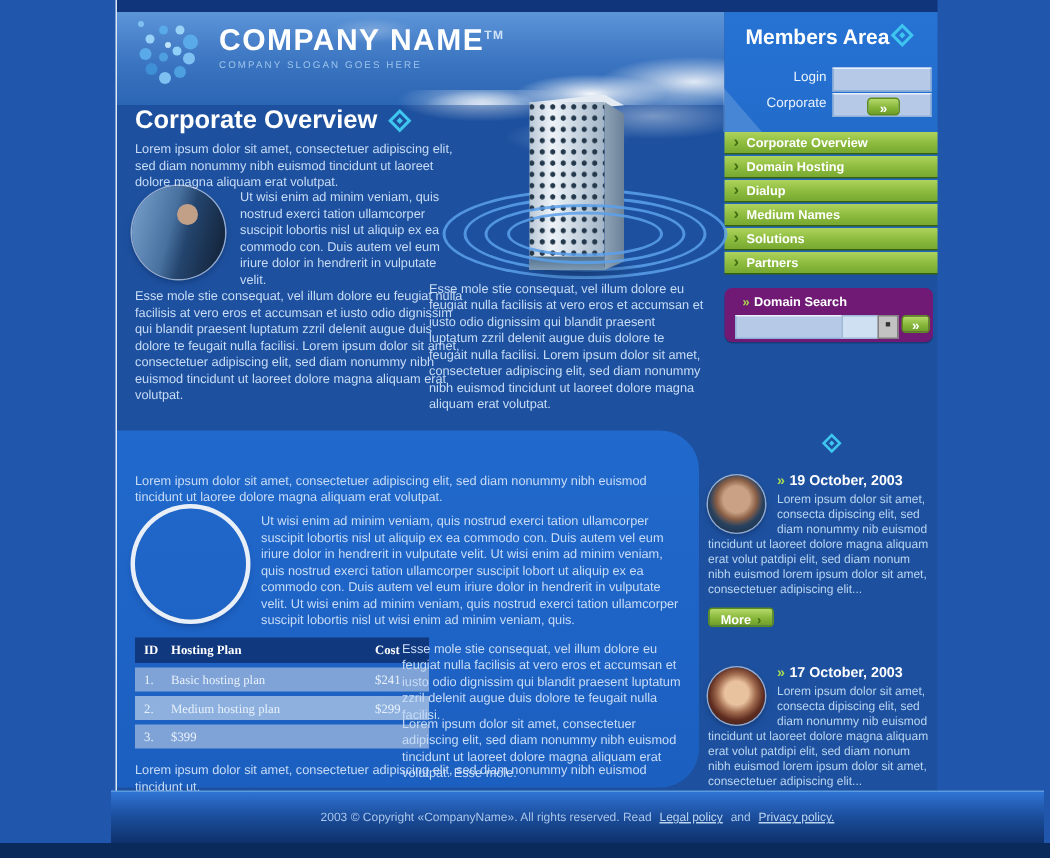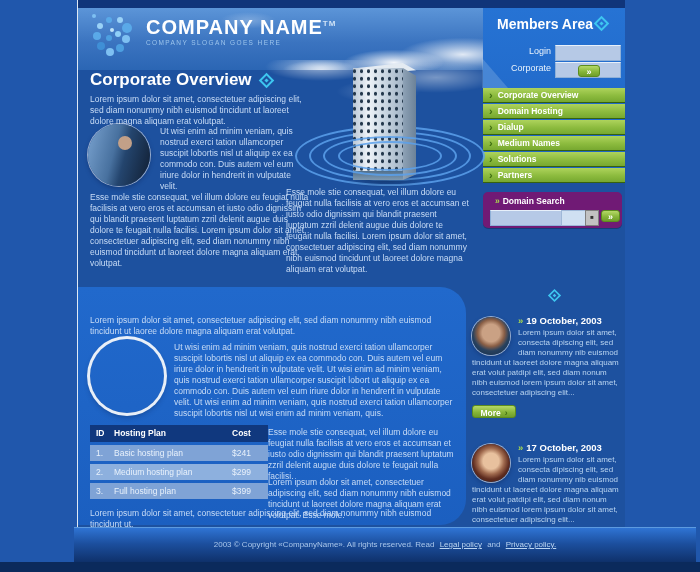--- a/index.html
+++ b/index.html
@@ -100,21 +100,21 @@
   
   .feature{position:absolute;left:78px;top:287px;width:388px;height:238px;
     background:linear-gradient(180deg,#2169cc 0%,#1b5fc0 100%);border-radius:0 26px 26px 0;}
   .photo-bldg{position:absolute;left:12px;top:52px;width:74px;height:74px;
     box-shadow:0 0 0 3px #e8eff8, 0 3px 6px rgba(0,20,60,.45);border-radius:50%;
     background-image:
       radial-gradient(circle 1.3px,#1d242b 1.2px,transparent 1.7px),
       linear-gradient(125deg,#f4f7fa 0%,#cfd9e1 32%,#8painted 0),
       linear-gradient(125deg,#f4f7fa 0%,#cbd5de 34%,#7e8d9b 58%,#2c3945 100%);
     background-size:6px 6px,100% 100%,100% 100%;background-position:8px 10px,0 0,0 0;}
-  .h-table{position:absolute;left:12px;top:138px;width:178px;font-size:8.5px;}
+  .h-table{position:absolute;left:12px;top:138px;width:196px;font-size:8.5px;font-family:Liberation Serif, serif;}
   .h-row{display:flex;height:16px;line-height:16px;margin-top:3px;background:#7fa3d6;color:#e8f1fb;}
   .h-row.alt{background:#8db0de;}
   .h-row.head{background:#10387e;color:#ffffff;font-weight:bold;margin-top:0;height:17px;line-height:17px;}
   .c-id{width:24px;padding-left:6px;box-sizing:border-box;}
   .c-plan{flex:1;}
   .c-cost{width:36px;}
 
   
   .news{position:absolute;left:472px;top:315px;width:152px;}
   .news-item{margin-bottom:22px;overflow:visible;}
@@ -242,21 +242,20 @@
         <div class="c-plan">Basic hosting plan</div>
         <div class="c-cost">$241</div>
       </div>
       <div class="h-row alt">
         <div class="c-id">2.</div>
         <div class="c-plan">Medium hosting plan</div>
         <div class="c-cost">$299</div>
       </div>
       <div class="h-row">
         <div class="c-id">3.</div>
-        <div class="c-plan">Full hosting plan</div>
         <div class="c-cost">$399</div>
       </div>
     </div>
 
     <div class="para" style="left:190px;top:140px;width:192px;">Esse mole stie consequat, vel illum dolore eu feugiat nulla facilisis at vero eros et accumsan et iusto odio dignissim qui blandit praesent luptatum zzril delenit augue duis dolore te feugait nulla facilisi.</div>
     <div class="para" style="left:190px;top:190px;width:192px;">Lorem ipsum dolor sit amet, consectetuer adipiscing elit, sed diam nonummy nibh euismod tincidunt ut laoreet dolore magna aliquam erat volutpat. Esse mole.</div>
     <div class="para" style="left:12px;top:221px;width:372px;">Lorem ipsum dolor sit amet, consectetuer adipiscing elit, sed diam nonummy nibh euismod tincidunt ut.</div>
   </div>
 
   <div class="news">

